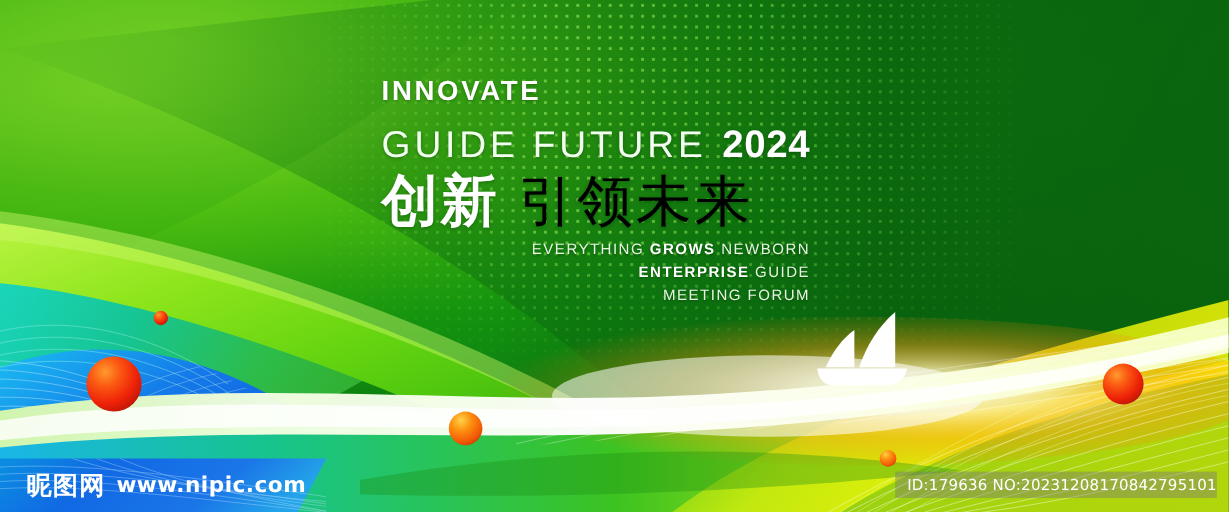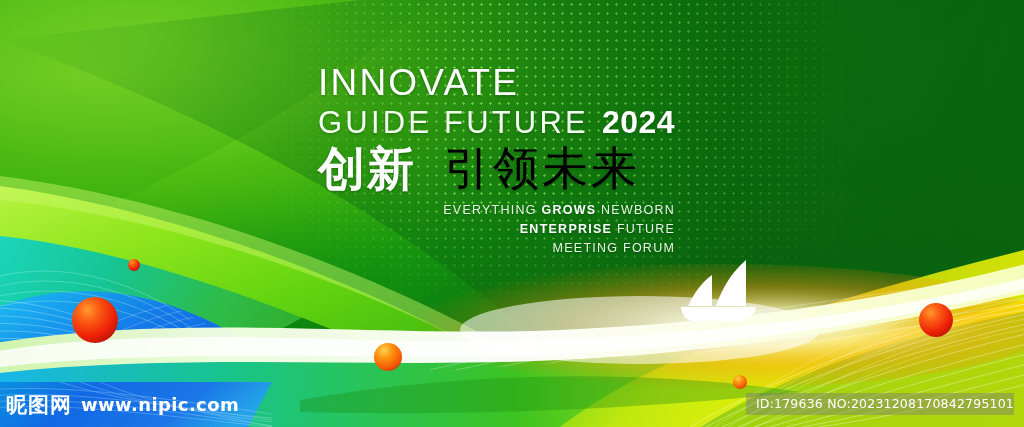--- a/index.html
+++ b/index.html
@@ -42,55 +42,55 @@
   }
 
   
   .headline{
     position:absolute;left:318px;top:64px;
     color:#ffffff;
     line-height:1;
     text-shadow:0 1px 3px rgba(0,40,0,.35);
   }
   .l-innovate{
-    font-size:37px;font-weight:400;letter-spacing:2.2px;
-    display:block;margin-bottom:5px;
+    font-size:23px;font-weight:700;letter-spacing:2.2px;
+    display:block;margin-bottom:17px;
   }
   .l-guide{
     display:flex;align-items:baseline;gap:13px;margin-bottom:7px;justify-content:flex-end;
   }
   .l-guide .gf{
     font-size:31px;font-weight:300;letter-spacing:3.2px;
     color:#f2fff0;
   }
   .l-guide .yr{
     font-size:32px;font-weight:700;letter-spacing:.5px;
   }
   .l-cn{
-    display:flex;align-items:flex-start;gap:28px;margin-bottom:9px;
+    display:flex;align-items:flex-end;gap:16px;margin-bottom:9px;
   }
   .cn-bold{
     font-size:47px;font-weight:700;letter-spacing:2px;
     line-height:1;
   }
   .cn-light{
     font-size:46px;font-weight:300;letter-spacing:3px;
     line-height:1;color:#000000;
   }
   .sub{
     font-size:12.5px;letter-spacing:1.25px;line-height:1.52;
     color:#e7f6e2;font-weight:300;
     text-shadow:0 1px 2px rgba(0,40,0,.4);
     text-align:right;
   }
   .sub b{font-weight:700;color:#ffffff;}
 
   
   .wm{
-    position:absolute;left:0;bottom:0;
+    position:absolute;left:16px;bottom:0;
     width:272px;height:45px;
     display:flex;align-items:center;
     padding-left:6px;box-sizing:border-box;
     overflow:hidden;
   }
   .wm-cn{
     font-size:21px;font-weight:700;color:#ffffff;letter-spacing:1px;
     font-family:"DejaVu Sans",sans-serif;
   }
   .wm-url{
@@ -334,21 +334,21 @@
     <span class="l-cn">
       <span class="cn-bold">创新</span>
       <span class="cn-light">引领未来</span>
     </span>
 
     <div class="sub">
       <div>
         <span>EVERYTHING </span><b>GROWS</b><span> NEWBORN</span>
       </div>
       <div>
-        <b>ENTERPRISE</b><span> FUTURE</span>
+        <b>ENTERPRISE</b><span> GUIDE</span>
       </div>
       <div>MEETING FORUM</div>
     </div>
   </div>
 
   <div class="wm">
     <span class="wm-cn">昵图网</span>
     <span class="wm-url">www.nipic.com</span>
   </div>
 

